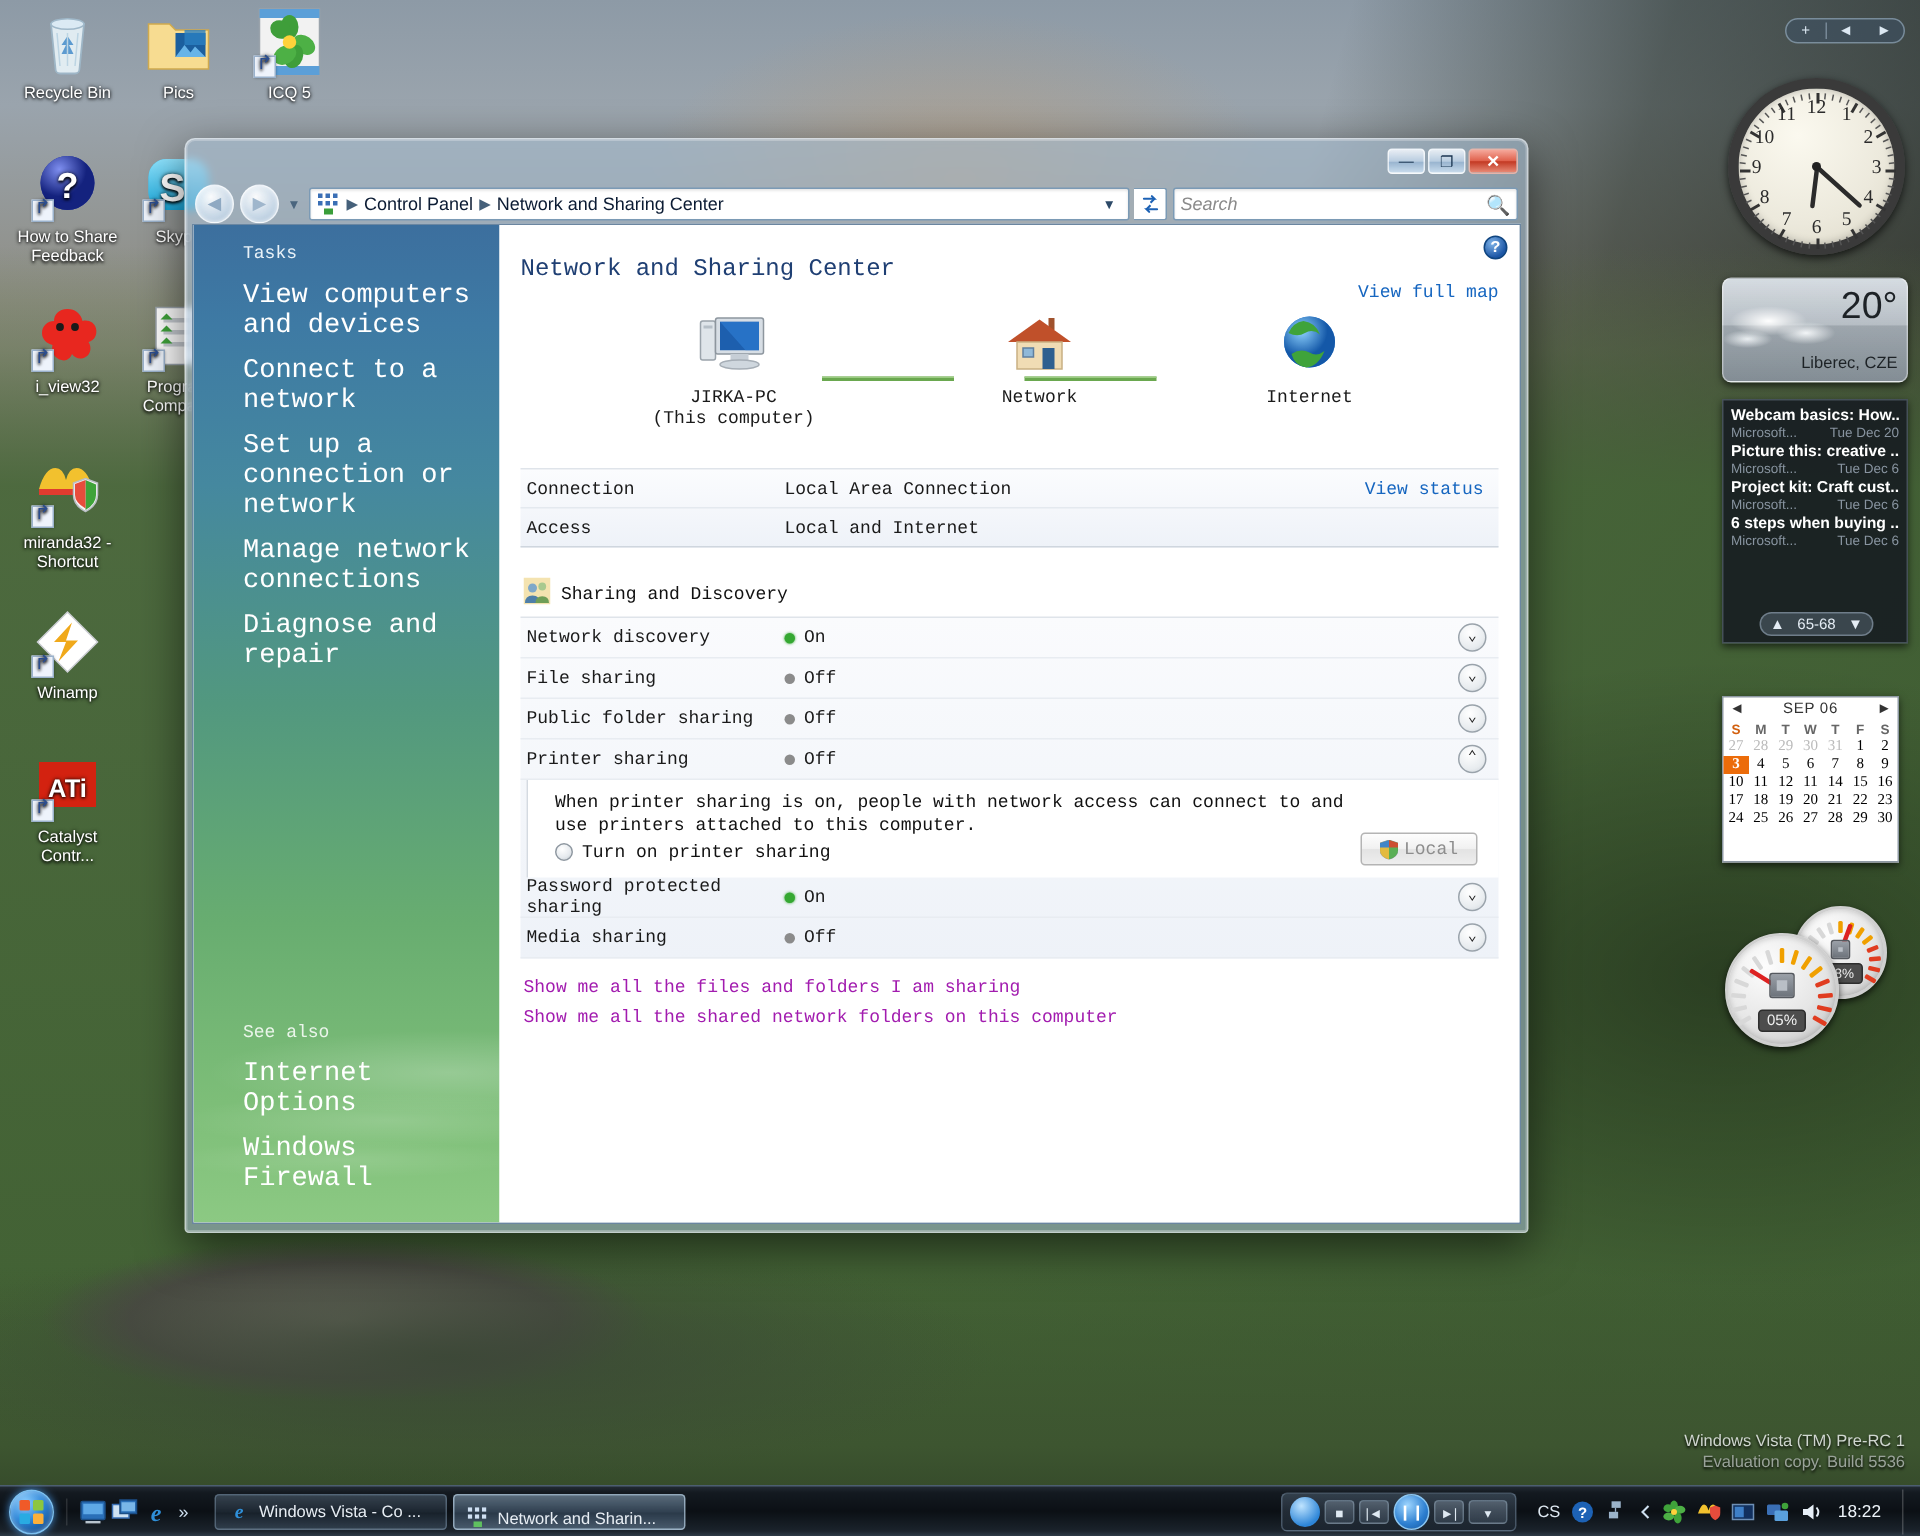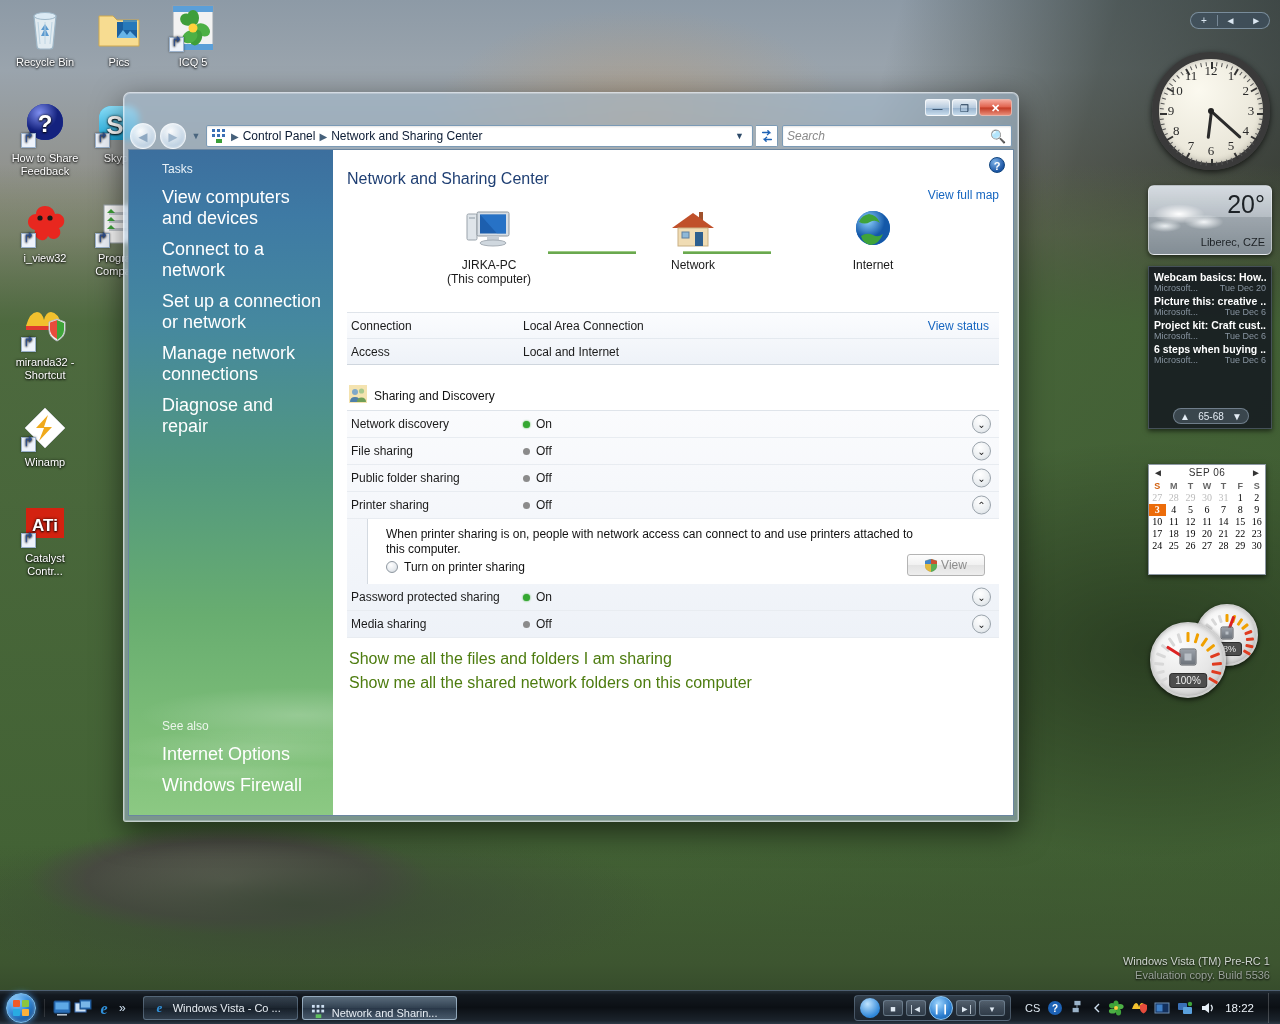--- a/index.html
+++ b/index.html
@@ -212,21 +212,21 @@
   }
   #searchbox input{
     flex:1; border:0; outline:0; font-size:12px; color:#333; font-family:"Liberation Sans",sans-serif;
     font-style:italic;
   }
   #searchbox input::placeholder{ color:#8a8a8a; font-style:italic; }
   .mag{ color:#2b5f97; font-size:13px; }
 
   #wbody{
     position:absolute; left:4px; right:4px; top:56px; bottom:5px;
-    background:#fff; border:1px solid #6b86a0; display:flex; overflow:hidden;
+    background:#fff; border:1px solid #6b86a0; display:flex; overflow:hidden;font-family:Liberation Mono, monospace;
   }
 
   
   #taskpane{
     width:204px; flex:0 0 204px;
     background: linear-gradient(to bottom, #3c6f9e 0%, #3e7aa4 10%, #45889f 26%, #52987f 48%, #68ad70 70%, #7dbe78 88%, #8cc983 100%);
     position:relative; color:#fff; padding:12px 0 0 0;
     overflow:hidden;
   }
   #taskpane:after{
@@ -281,41 +281,41 @@
   .dot.off{ background:#8b8b8b; }
   .chev{
     position:absolute; right:8px; top:50%; transform:translateY(-50%);
     width:19px;height:19px;border-radius:50%;
     background: radial-gradient(circle at 40% 30%, #ffffff, #e8ecef 65%, #cdd3d8);
     border:1px solid #9aa3ab; cursor:pointer; text-align:center; line-height:17px; font-size:10px; color:#222;
   }
   .sharing-wrap{ background:linear-gradient(to bottom,#fafbfd,#eef2f8); border-top:1px solid #dfe4ea; }
 
   #printerpanel{
-    background:#fff; border-left:1px solid #d4dae1; margin-left:20px; padding:8px 12px 10px 18px;
+    background:#fff; border-left:1px solid #d4dae1; margin-left:4px; padding:8px 12px 10px 18px;
     position:relative;
   }
   #printerpanel p{ font-size:12px; color:#111; line-height:15px; max-width:530px; }
   .radio-line{ display:flex; align-items:center; gap:6px; margin-top:3px; font-size:12px; color:#111; cursor:pointer;}
   .radio{
     width:12px;height:12px;border-radius:50%;
     background: radial-gradient(circle at 38% 30%, #ffffff, #e6eaee 60%, #c3c9cf);
     border:1px solid #8f98a1; position:relative; flex:0 0 12px;
   }
   .radio.sel:after{ content:""; position:absolute; left:3px; top:3px; width:6px;height:6px;border-radius:50%;
     background: radial-gradient(circle at 35% 30%, #6fb7ef, #14609f); }
   #applybtn{
     position:absolute; right:14px; bottom:8px; width:78px;height:22px;
     background: linear-gradient(to bottom,#fdfdfd,#f1f1f1 48%, #e3e3e3 52%, #eeeeee);
     border:1px solid #b4b4b4; border-radius:3px; color:#8d8d8d; font-size:12px;
     display:flex; align-items:center; justify-content:center; gap:4px; cursor:default;
   }
   .shield{ width:12px;height:13px; position:relative; }
   .bottomlinks{ padding:12px 0 0 16px; }
-  .bottomlinks div{ color:#4d7c0f; font-size:16px; margin-bottom:6px; cursor:pointer; }
+  .bottomlinks div{ color:#a21caf; font-size:12px; margin-bottom:6px; cursor:pointer; }
 
   
   #taskbar{
     position:absolute; left:0; right:0; bottom:0; height:34px;
     background: linear-gradient(to bottom, rgba(34,42,52,.96) 0%, rgba(18,24,32,.97) 12%, rgba(10,14,20,.97) 50%, rgba(26,34,44,.97) 90%, rgba(46,58,72,.97) 100%);
     border-top:1px solid rgba(140,170,200,.35);
     display:flex; align-items:center; gap:4px; padding:0 4px;
   }
   #startorb{
     width:30px;height:30px;border-radius:50%; margin-left:2px; position:relative;
@@ -738,21 +738,21 @@
           <span class="gtick" style="background: rgb(240, 160, 0); height: 9.88px; transform-origin: 50% 34px; transform: translateX(-50%) rotate(17.1429deg);"></span>
           <span class="gtick" style="background: rgb(240, 160, 0); height: 9.88px; transform-origin: 50% 34px; transform: translateX(-50%) rotate(34.2857deg);"></span>
           <span class="gtick" style="background: rgb(240, 160, 0); height: 9.88px; transform-origin: 50% 34px; transform: translateX(-50%) rotate(51.4286deg);"></span>
           <span class="gtick" style="background: rgb(224, 60, 32); height: 9.88px; transform-origin: 50% 34px; transform: translateX(-50%) rotate(68.5714deg);"></span>
           <span class="gtick" style="background: rgb(224, 60, 32); height: 9.88px; transform-origin: 50% 34px; transform: translateX(-50%) rotate(85.7143deg);"></span>
           <span class="gtick" style="background: rgb(224, 60, 32); height: 9.88px; transform-origin: 50% 34px; transform: translateX(-50%) rotate(102.857deg);"></span>
           <span class="gtick" style="background: rgb(224, 60, 32); height: 9.88px; transform-origin: 50% 34px; transform: translateX(-50%) rotate(120deg);"></span>
         </div>
       <div class="needle" id="cpuneedle" style="height: 25px; transform: translateX(-50%) rotate(-58deg);"></div>
       <div class="chip"></div>
-      <div class="readout" style="bottom:8px;">100%</div>
+      <div class="readout" style="bottom:8px;">05%</div>
     </div>
   </div>
 </div>
 
 <div id="window">
 
   <div id="titlebar">
     <div id="wctl">
       <div class="wbtn">
           <i>—</i>
@@ -960,21 +960,21 @@
             <div id="applybtn">
               <span class="shield">
                 <svg viewBox="0 0 12 13" width="12" height="13">
                   <path d="M6 0 L12 2 v5 q0 4-6 6 Q0 11 0 7 V2z" fill="#f2f2f2" stroke="#9aa3ab" stroke-width=".6"></path>
                   <path d="M6 0 L12 2 v5 q0 4-6 6z" fill="#3fa33a" opacity=".85"></path>
                   <path d="M6 0 L0 2 v5 q0 4 6 6z" fill="#e0b020" opacity=".85"></path>
                   <path d="M6 0 L12 2 v3 H6z" fill="#d8452f" opacity=".9"></path>
                   <path d="M6 0 L0 2 v3 h6z" fill="#2f7fd6" opacity=".9"></path>
                 </svg>
               </span>
-              <span>View</span>
+              <span>Local</span>
             </div>
           </div>
 
           <div id="sharing-rows-bottom">
               <div class="srow">
                 <span class="k">Password protected sharing</span>
                 <span class="state">
                   <span class="dot on"></span>
                   <span>On</span>
                 </span>

